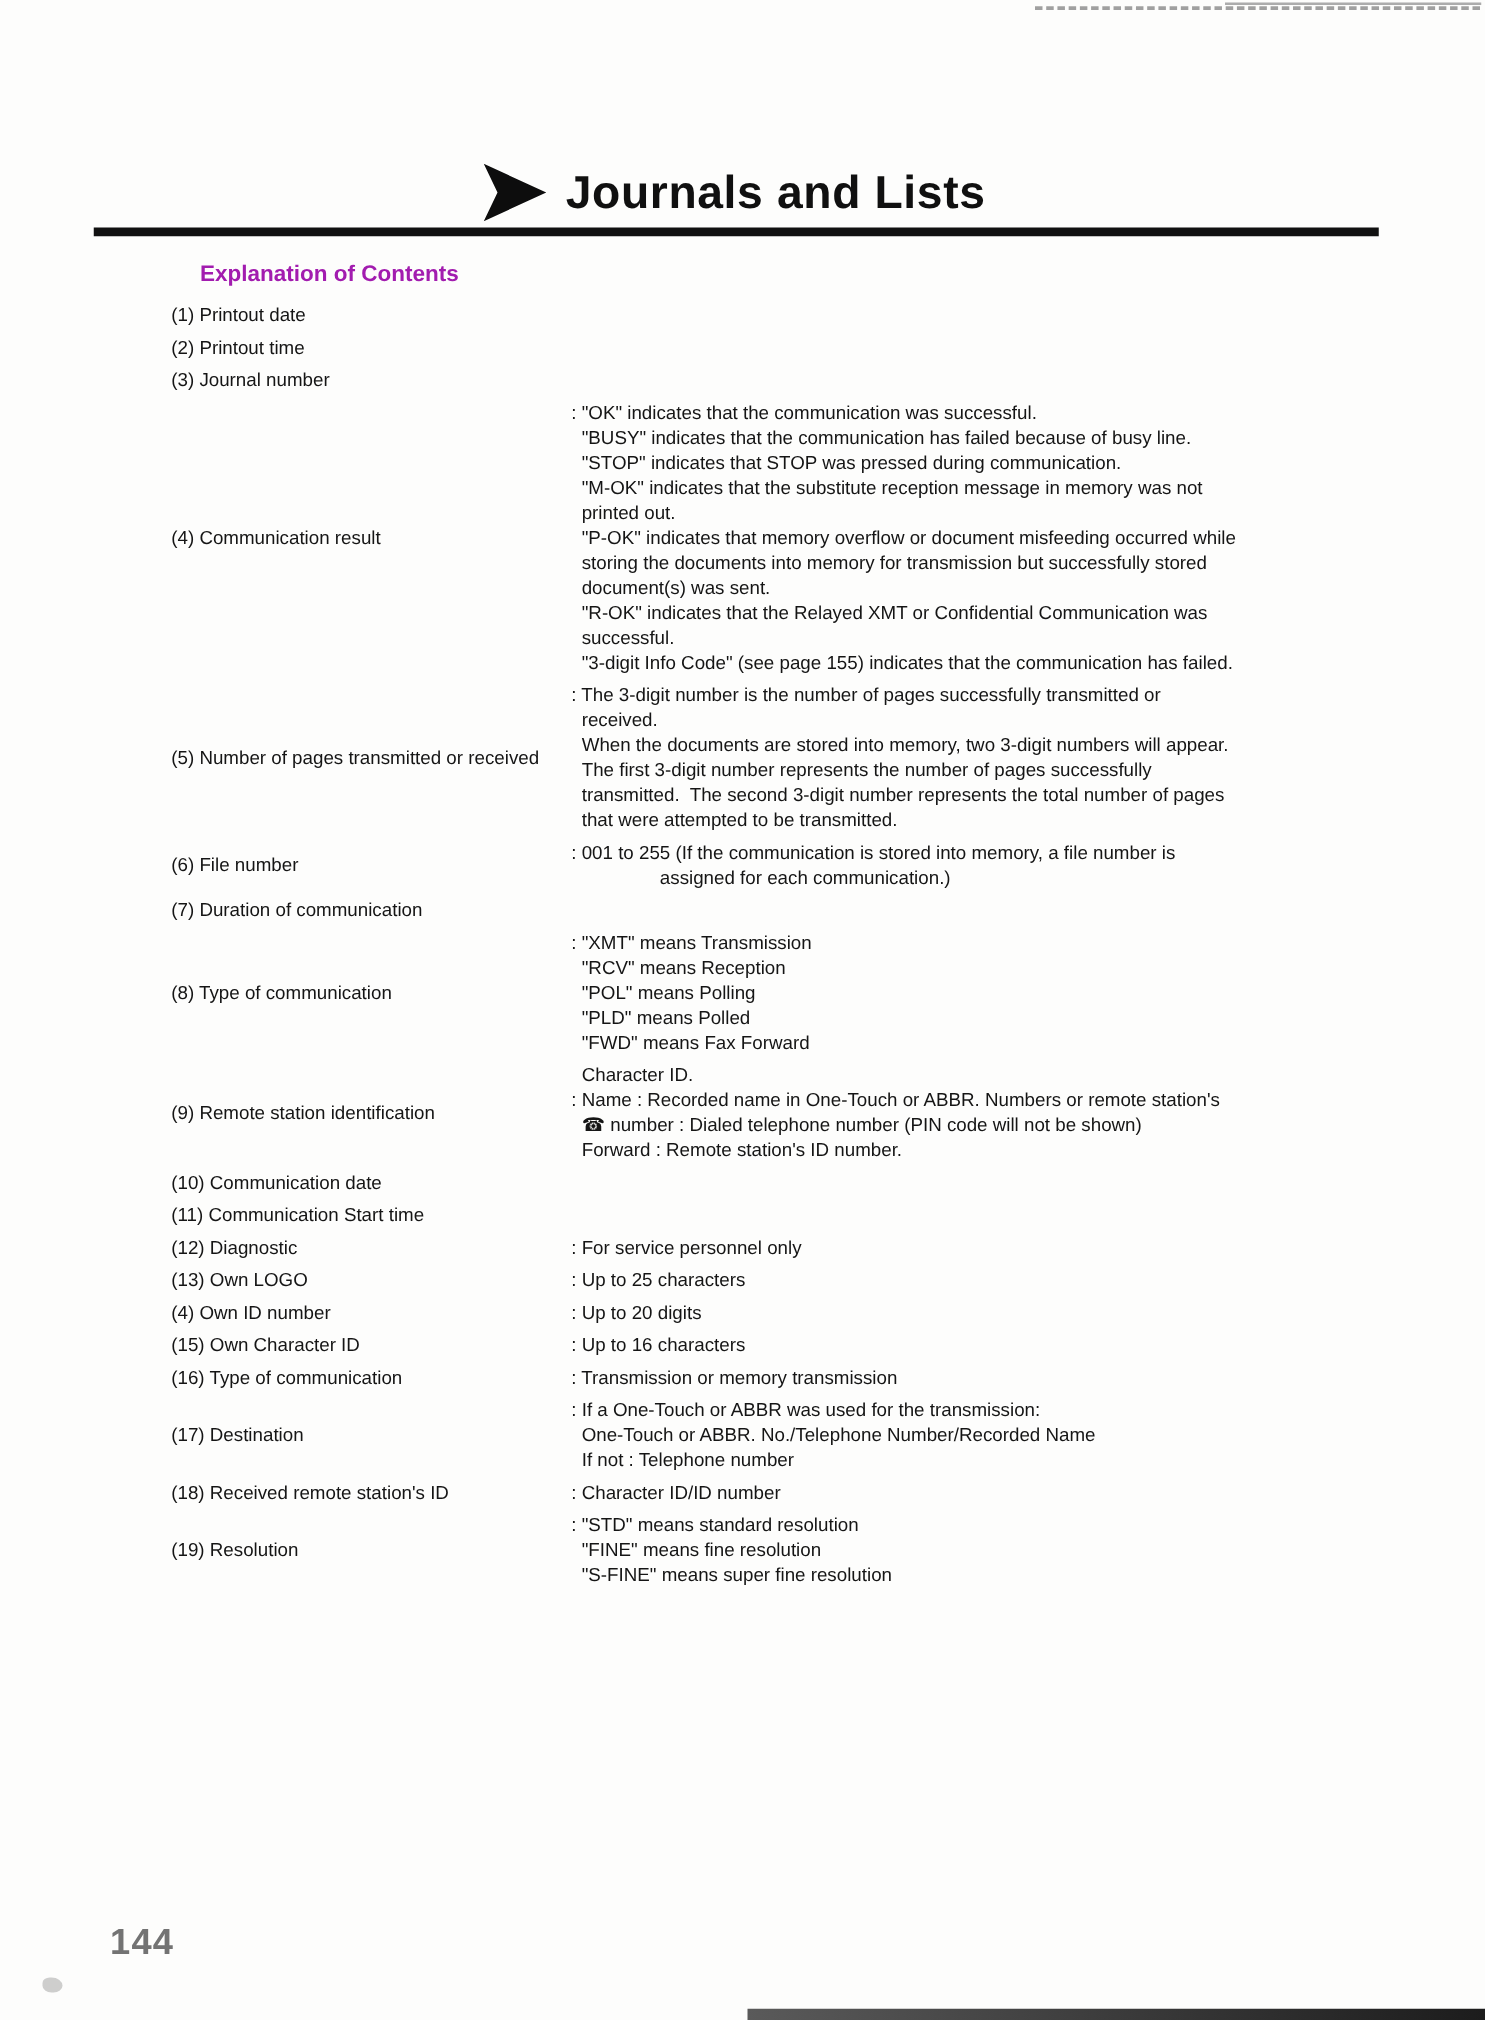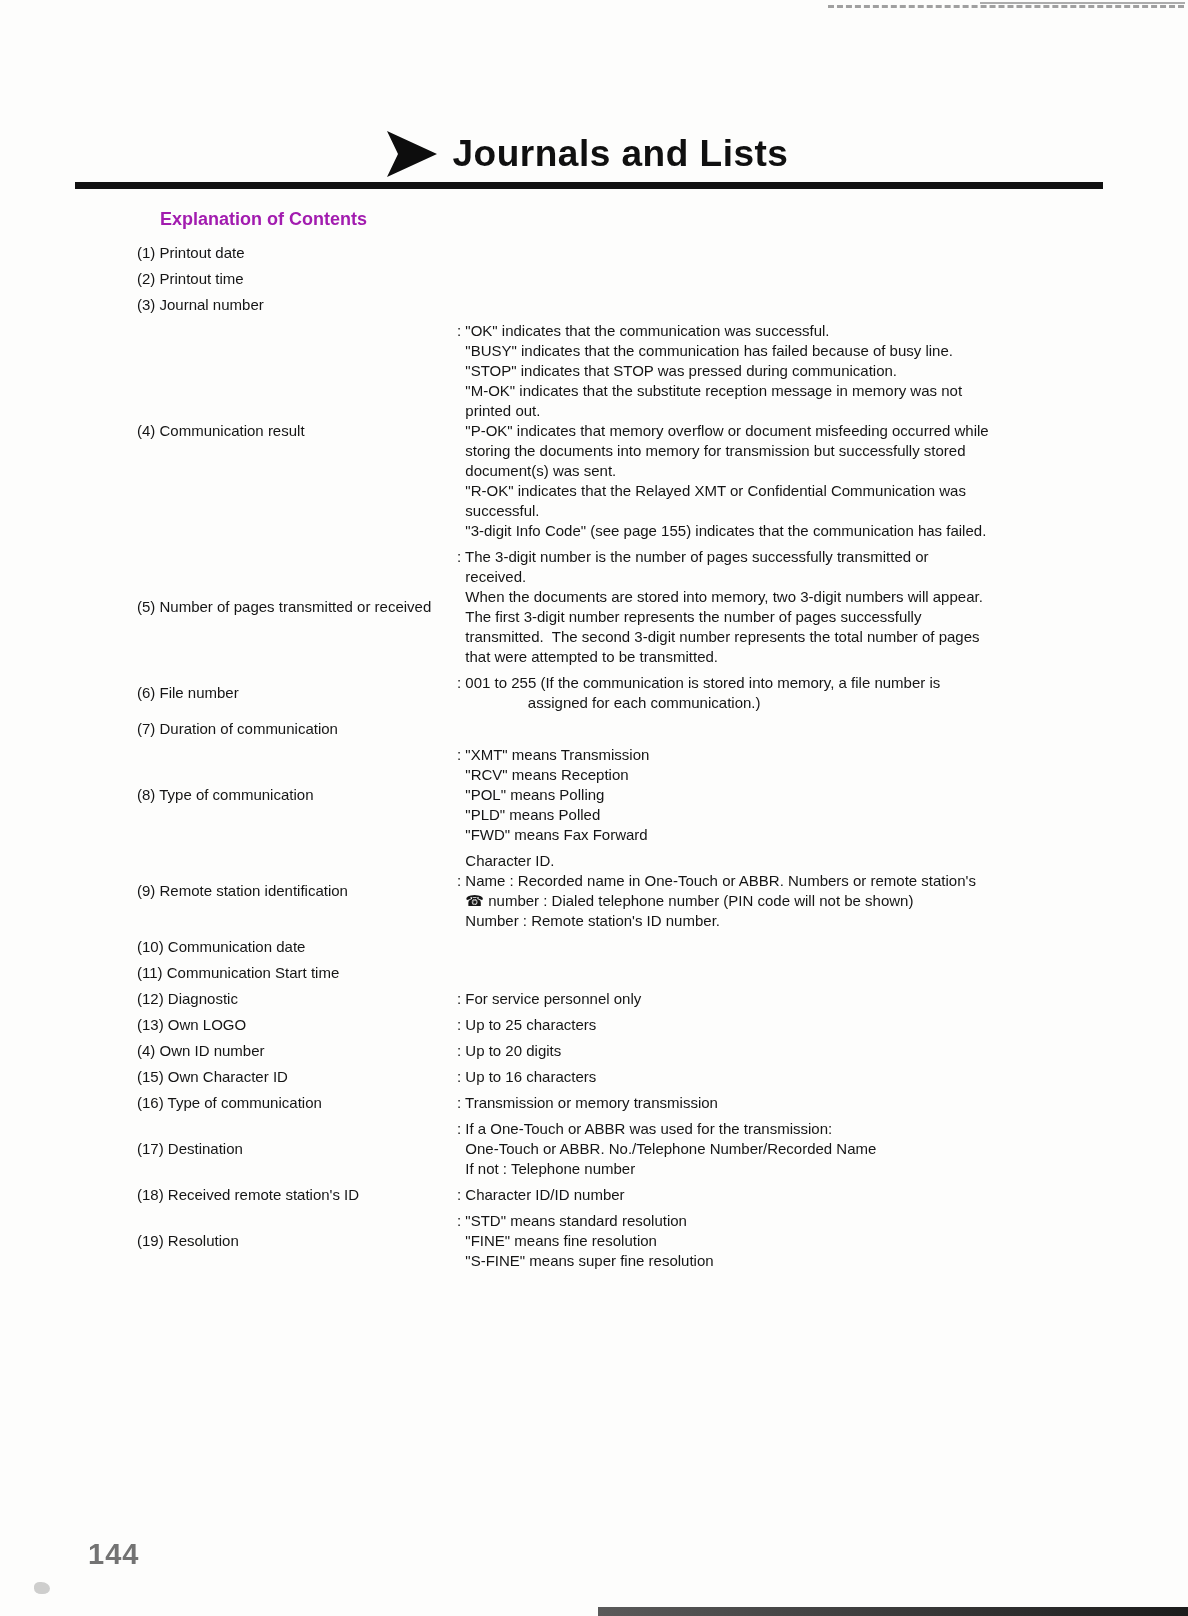--- a/index.html
+++ b/index.html
@@ -155,21 +155,21 @@
           <div class="desc-line">  "FWD" means Fax Forward</div>
         </div>
   </div>
 
   <div class="item-row">
     <div class="item-label">(9) Remote station identification</div>
     <div class="item-desc">
           <div class="desc-line">  Character ID.</div>
           <div class="desc-line">: Name : Recorded name in One-Touch or ABBR. Numbers or remote station's</div>
           <div class="desc-line">  ☎ number : Dialed telephone number (PIN code will not be shown)</div>
-          <div class="desc-line">  Number : Remote station's ID number.</div>
+          <div class="desc-line">  Forward : Remote station's ID number.</div>
         </div>
   </div>
 
   <div class="item-row">
     <div class="item-label">(10) Communication date</div>
     <div class="item-desc"></div>
   </div>
 
   <div class="item-row">
     <div class="item-label">(11) Communication Start time</div>

